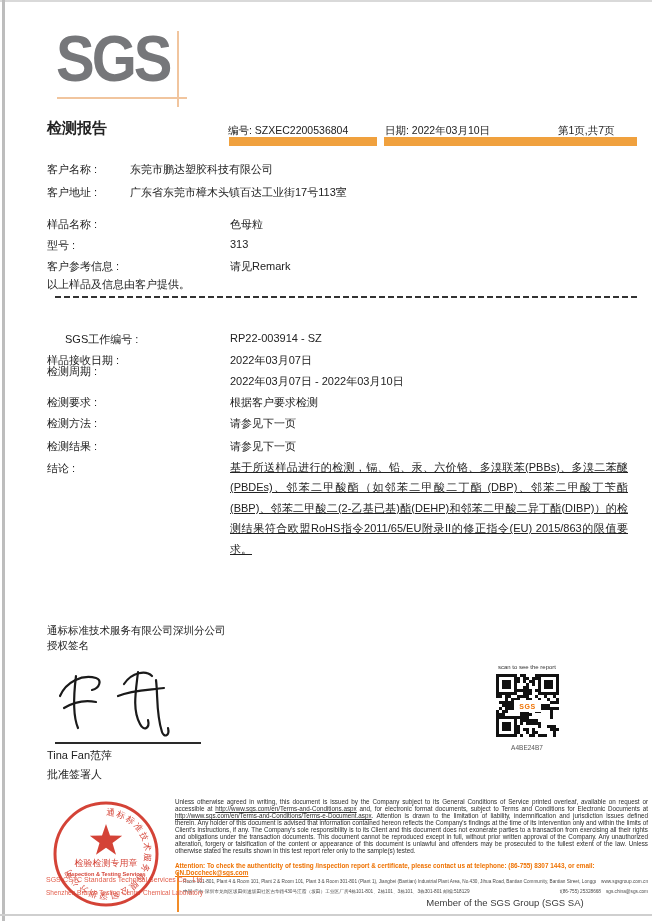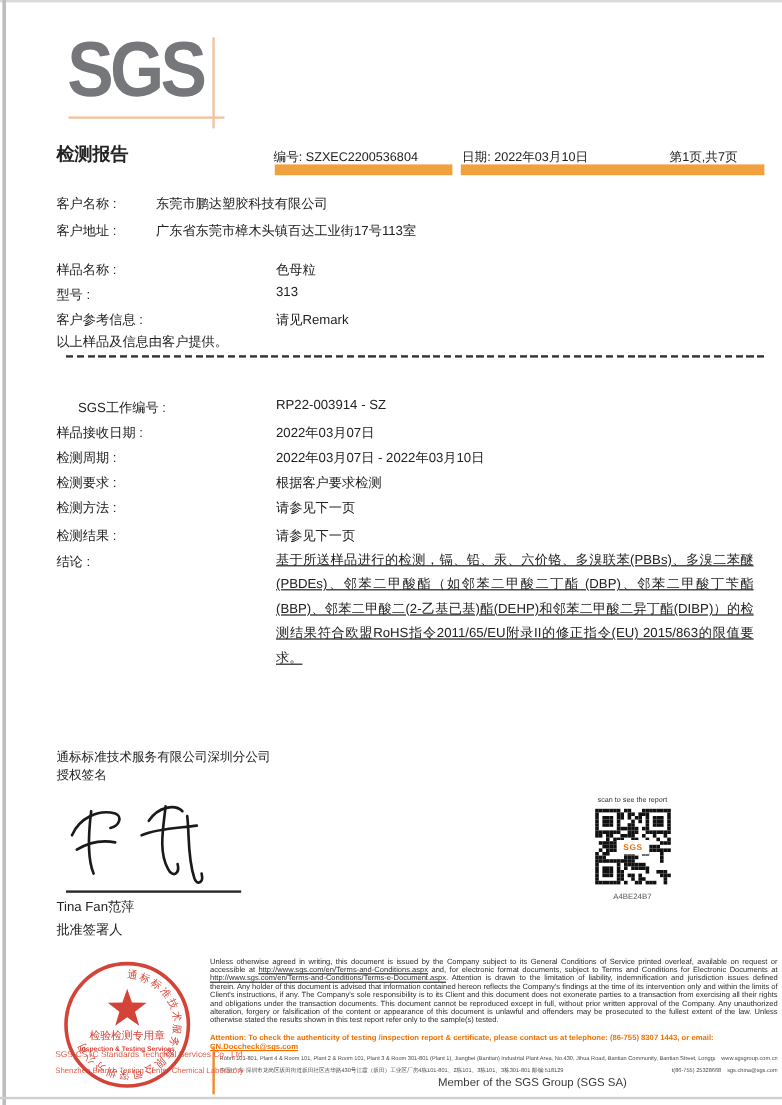--- a/index.html
+++ b/index.html
@@ -45,21 +45,21 @@
   .legal{left:175px;top:799px;width:473px;font-size:6.3px;line-height:6.95px;
          color:#2c2c2c;text-align:justify;}
   .u{text-decoration:underline;}
   .attention{left:175px;top:862px;width:473px;font-size:6.4px;line-height:7px;
              font-weight:bold;color:#ee7203;}
   .attention .u{color:#ee7203;}
   .addr{left:183px;top:877px;width:465px;font-size:4.7px;color:#4a4a4a;}
   .addr-row{display:flex;gap:5px;line-height:9.5px;white-space:nowrap;overflow:hidden;}
   .addr-row .grow{flex:1;overflow:hidden;text-overflow:clip;}
   .addr-vline{left:177px;top:872px;width:2px;height:40px;background:#f28c28;}
-  .member{left:365px;top:897px;width:280px;text-align:left;font-size:9.5px;color:#3a3a3a;}
+  .member{left:365px;top:897px;width:280px;text-align:center;font-size:9.5px;color:#3a3a3a;}
   
   .stamp-co1{left:46px;top:876px;font-size:7px;color:#e2604e;white-space:nowrap;}
   .stamp-co2{left:46px;top:889px;font-size:6.5px;color:#e2604e;white-space:nowrap;}
   .stamp{left:50px;top:798px;opacity:.92;}
 </style>
 </head>
 <body>
 
 <div class="abs edge-top"></div>
 <div class="abs edge-left"></div>
@@ -88,21 +88,21 @@
 <div class="abs lbl" style="top:259px;">客户参考信息 :</div>
 <div class="abs val" style="left:230px;top:259px;">请见Remark</div>
 <div class="abs note" style="top:277px;">以上样品及信息由客户提供。</div>
 
 <div class="abs dashline"></div>
 
 <div class="abs lbl" style="top:332px;margin-left:18px;">SGS工作编号 :</div>
 <div class="abs val" style="left:230px;top:332px;">RP22-003914 - SZ</div>
 <div class="abs lbl" style="top:353px;">样品接收日期 :</div>
 <div class="abs val" style="left:230px;top:353px;">2022年03月07日</div>
-<div class="abs lbl" style="top:374px;">检测周期 :</div>
+<div class="abs lbl" style="top:364px;">检测周期 :</div>
 <div class="abs val" style="left:230px;top:374px;text-align:right;">2022年03月07日 - 2022年03月10日</div>
 <div class="abs lbl" style="top:395px;">检测要求 :</div>
 <div class="abs val" style="left:230px;top:395px;">根据客户要求检测</div>
 <div class="abs lbl" style="top:416px;">检测方法 :</div>
 <div class="abs val" style="left:230px;top:416px;">请参见下一页</div>
 <div class="abs lbl" style="top:439px;">检测结果 :</div>
 <div class="abs val" style="left:230px;top:439px;">请参见下一页</div>
 <div class="abs lbl" style="top:461px;">结论 :</div>
 <div class="abs concl">基于所送样品进行的检测，镉、铅、汞、六价铬、多溴联苯(PBBs)、多溴二苯醚(PBDEs)、邻苯二甲酸酯（如邻苯二甲酸二丁酯 (DBP)、邻苯二甲酸丁苄酯(BBP)、邻苯二甲酸二(2-乙基已基)酯(DEHP)和邻苯二甲酸二异丁酯(DIBP)）的检测结果符合欧盟RoHS指令2011/65/EU附录II的修正指令(EU) 2015/863的限值要求。</div>
 

